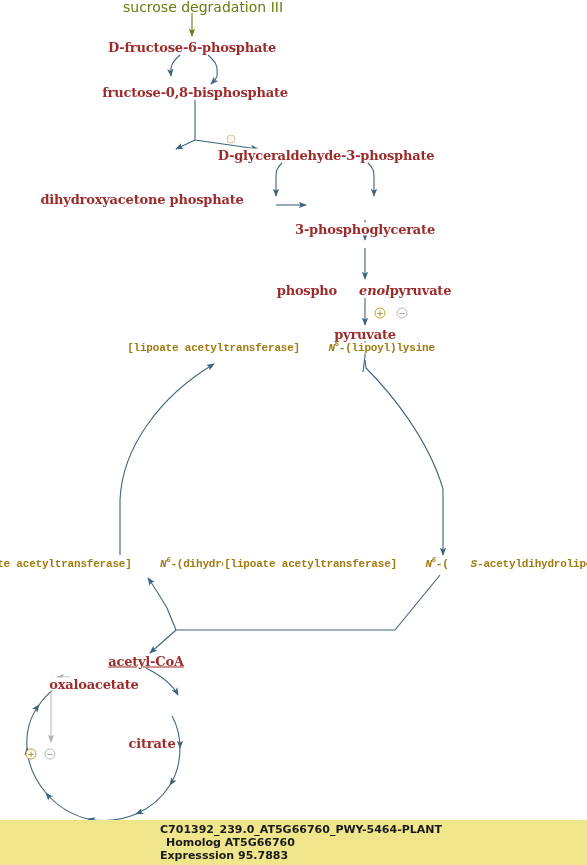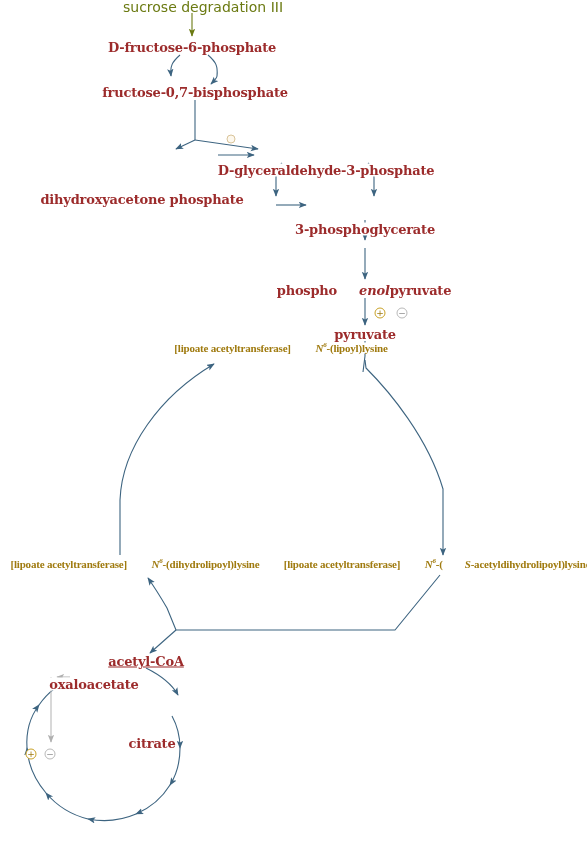--- a/index.html
+++ b/index.html
@@ -35,21 +35,21 @@
     padding: 0 1px;
   }
   .compound {
     color: #9c2b2b;
     font-family: "DejaVu Serif", serif;
     font-size: 13px;
     letter-spacing: -0.2px;
   }
   .protein {
     color: #a07b10;
-    font-family: Liberation Serif, serif;
+    font-family: Liberation Mono, monospace;
     font-size: 11px;
     letter-spacing: -0.2px;
   }
   .pathway-link {
     color: #6b7a12;
     font-family: "DejaVu Sans", sans-serif;
     font-size: 14px;
     font-weight: normal;
     background: transparent;
   }
@@ -185,25 +185,25 @@
     <g fill="none" stroke="#b8b8b8" stroke-width="1.1">
       <path d="M70,677 L57,677" marker-end="url(#ahg)"></path>
       <path d="M51,677 L51,742" marker-end="url(#ahg)"></path>
     </g>
   </svg>
 
   <div class="node pathway-link" style="left:203px; top:7px;">sucrose degradation III</div>
 
   <div class="node compound" style="left:192px; top:47px;">D-fructose-6-phosphate</div>
 
-  <div class="node compound" style="left:195px; top:92px;">fructose-0,7-bisphosphate</div>
+  <div class="node compound" style="left:195px; top:92px;">fructose-0,8-bisphosphate</div>
 
   <div class="node compound" style="left:142px; top:155px;margin-top:44px;">dihydroxyacetone phosphate</div>
 
-  <div class="node compound" style="left:326px; top:170px;">D-glyceraldehyde-3-phosphate</div>
+  <div class="node compound" style="left:326px; top:155px;">D-glyceraldehyde-3-phosphate</div>
 
   <div class="node compound" style="left:365px; top:229px;">3-phosphoglycerate</div>
 
   <div class="node compound" style="left:364px; top:290px;">phospho<span class="ital">enol</span>pyruvate</div>
 
   <div class="node compound" style="left:365px; top:334px;">pyruvate</div>
 
   <div class="node protein" style="left:281px; top:348px;">[lipoate acetyltransferase] <span class="ital">N</span><sup>6</sup>-(lipoyl)lysine</div>
 
   <div class="node protein" style="left:135px; top:564px;">[lipoate acetyltransferase] <span class="ital">N</span><sup>6</sup>-(dihydrolipoyl)lysine</div>
@@ -216,14 +216,19 @@
 
   <div class="node compound" style="left:152px; top:709px;margin-top:34px;">citrate</div>
 
   <div class="branch-dot" style="left:231px; top:139px;"></div>
 
   <div class="reg reg-plus" style="left:380px; top:313px;">+</div>
   <div class="reg reg-minus" style="left:402px; top:313px;">−</div>
   <div class="reg reg-plus" style="left:31px; top:754px;">+</div>
   <div class="reg reg-minus" style="left:50px; top:754px;">−</div>
 
+  <div id="caption" style="top:820px; height:45px;">
+    <div>C701392_239.0_AT5G66760_PWY-5464-PLANT</div>
+    <div class="cap-indent">Homolog AT5G66760</div>
+    <div>Expresssion 95.7883</div>
+  </div>
 
 </div>
 
 </body></html>

